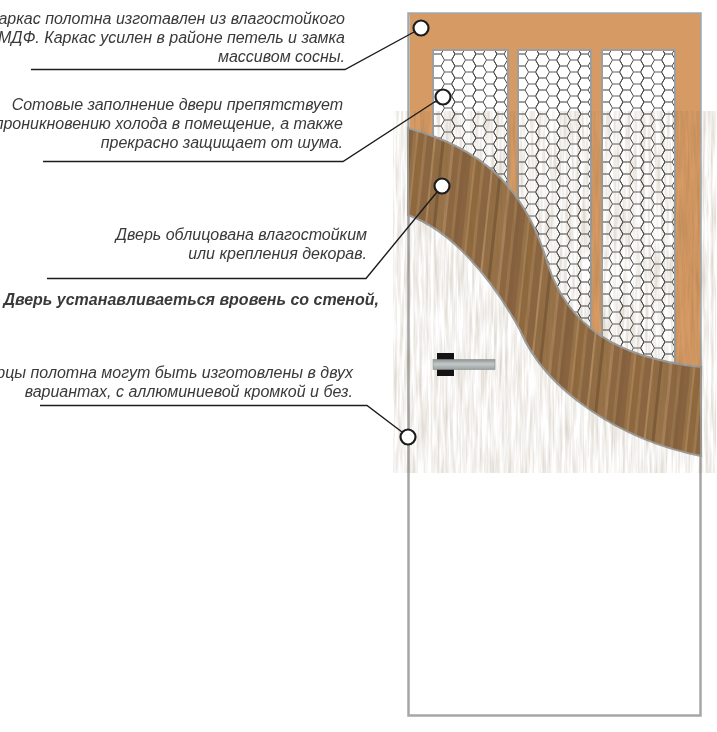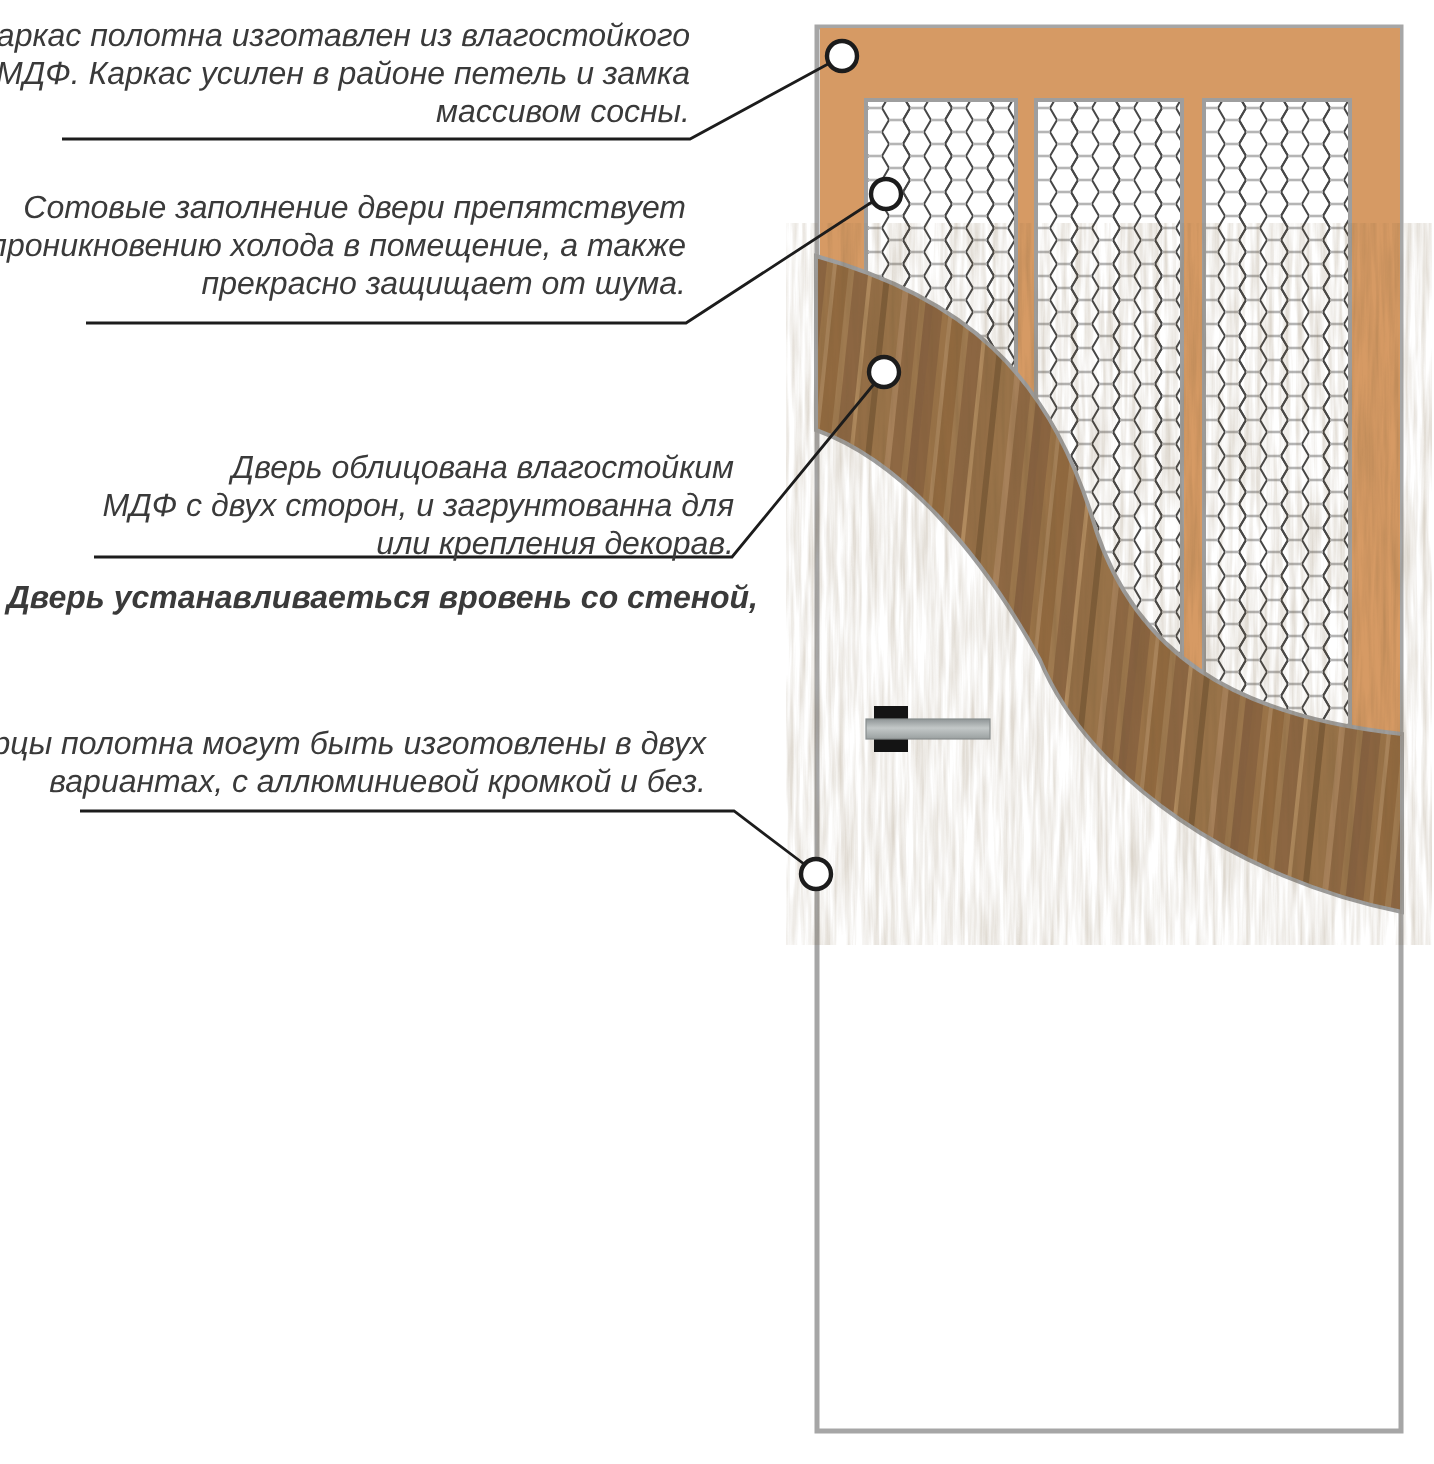--- a/index.html
+++ b/index.html
@@ -131,21 +131,20 @@
   </div>
 
   <div class="note note-honeycomb">
     <span>Сотовые заполнение двери препятствует</span>
     <span>проникновению холода в помещение, а также</span>
     <span>прекрасно защищает от шума.</span>
   </div>
 
   <div class="note note-veneer">
     <span>Дверь облицована влагостойким</span>
-    <span>МДФ с двух сторон, и загрунтованна для</span>
     <span>или крепления декорав.</span>
   </div>
 
   <div class="note note-flush">
     <span>Дверь устанавливаеться вровень со стеной,</span>
   </div>
 
   <div class="note note-edges">
     <span>Торцы полотна могут быть изготовлены в двух</span>
     <span>вариантах, с аллюминиевой кромкой и без.</span>

